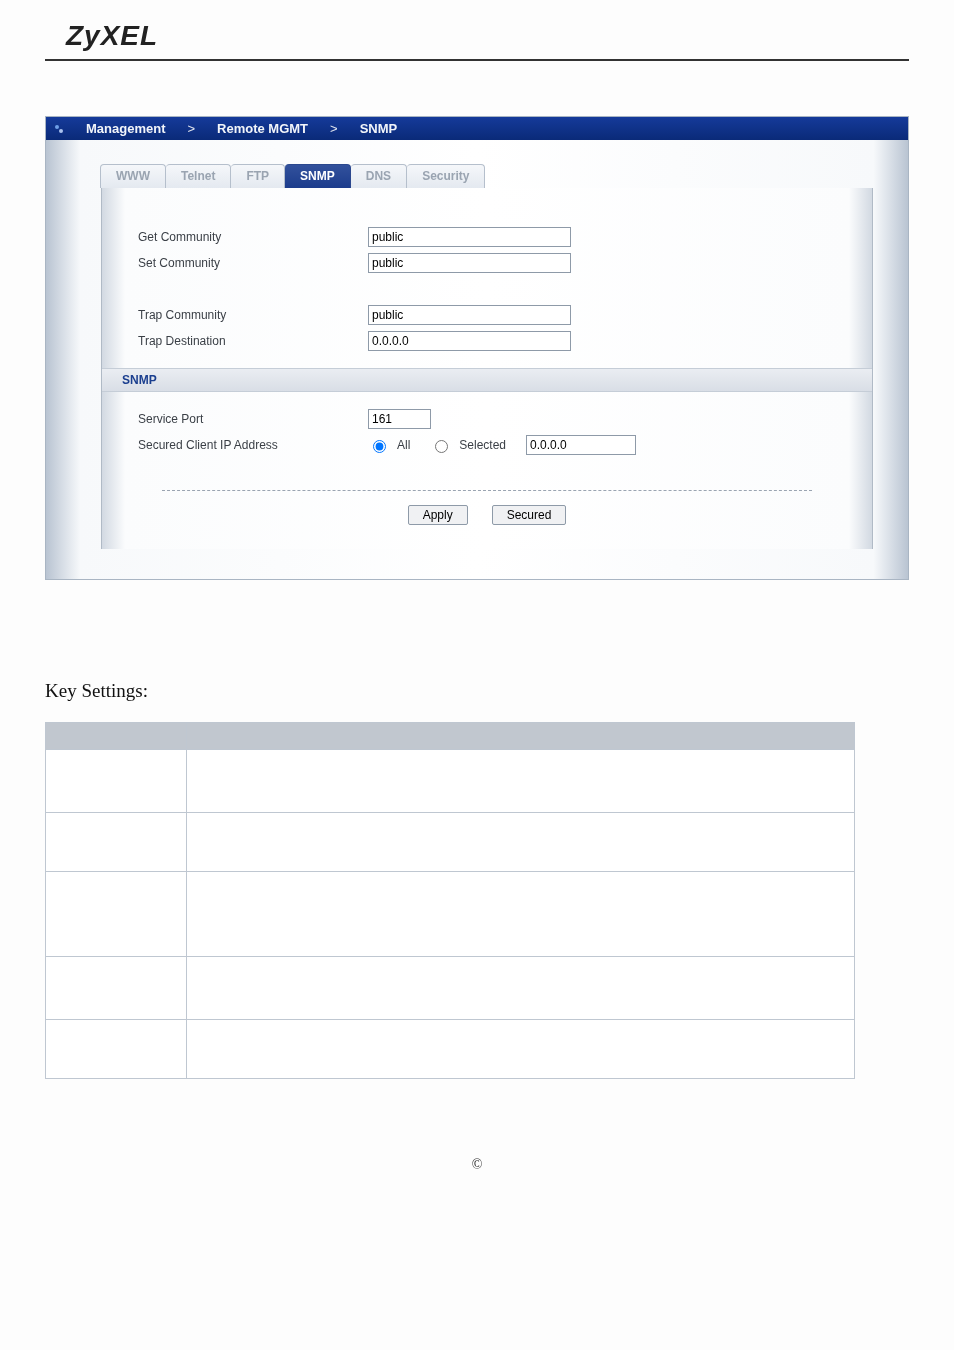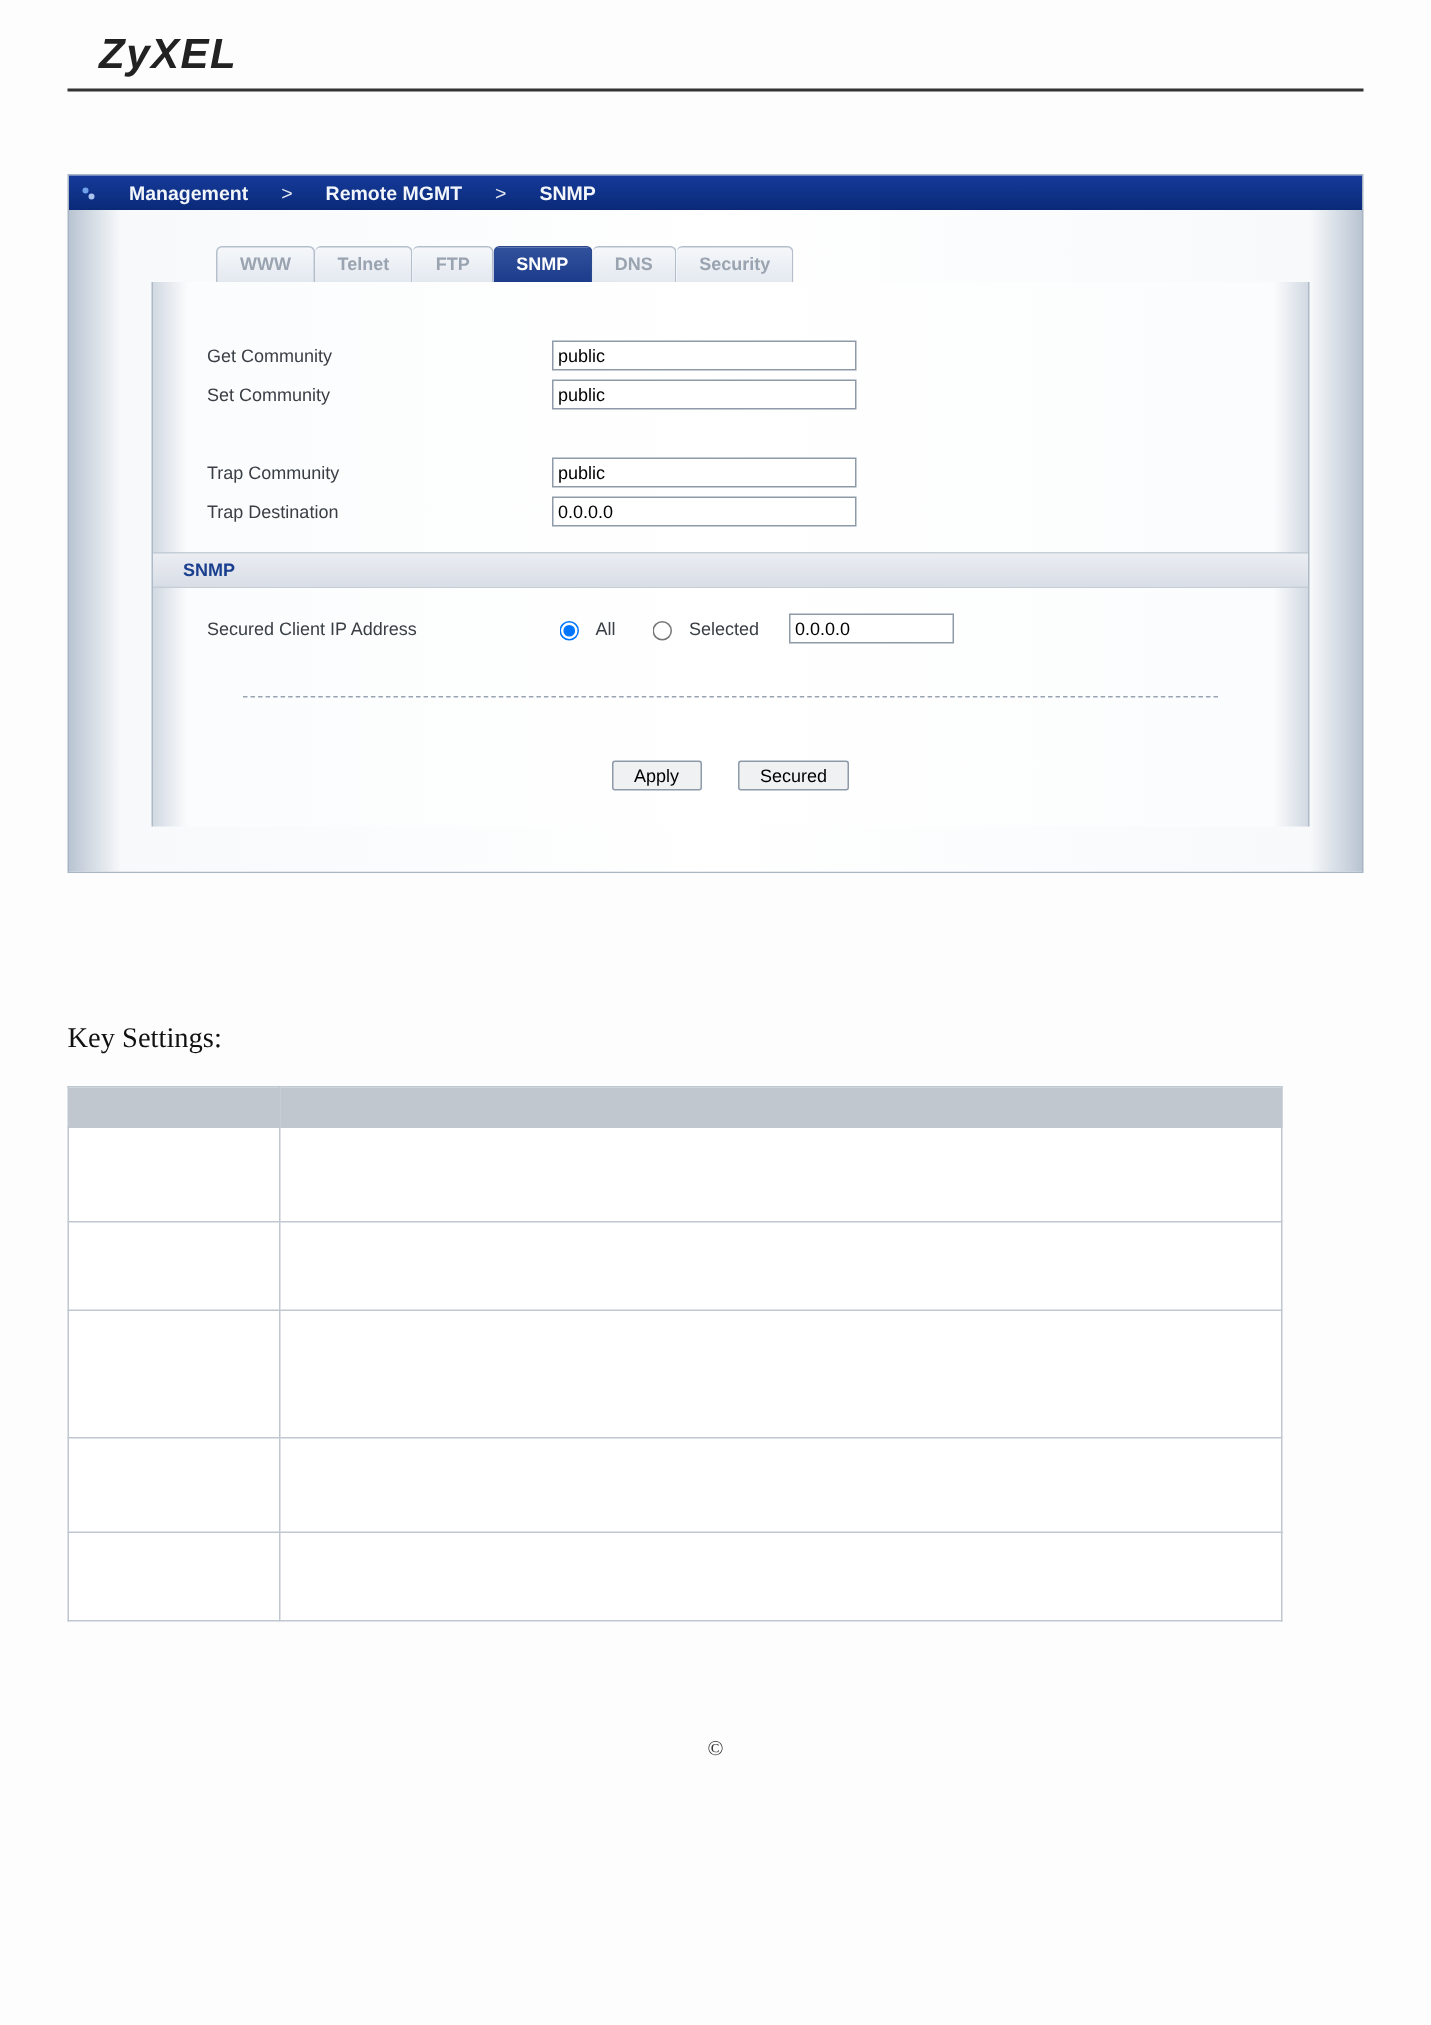--- a/index.html
+++ b/index.html
@@ -44,21 +44,21 @@
       width: 10px;
       height: 10px;
       display: inline-block;
     }
     .crumb-icon svg { display:block; }
     .content-grad {
       background: linear-gradient(to right, #b9c4d2 0%, #f7f9fb 4%, #ffffff 50%, #f7f9fb 96%, #b9c4d2 100%);
       padding: 0 0 30px 0;
     }
     .tabs-row {
-      padding: 24px 0 0 98px;
+      padding: 24px 0 0 54px;
       display: flex;
       align-items: flex-end;
       gap: 0;
     }
     .tab {
       background: linear-gradient(to bottom, #f5f7fa, #e4e9f0);
       color: #9aa4b1;
       font-family: 'Trebuchet MS', Verdana, sans-serif;
       font-weight: bold;
       font-size: 12px;
@@ -145,21 +145,20 @@
       padding: 0 0 24px 0;
     }
     .btn {
       font-family: Arial, sans-serif;
       font-size: 12px;
       padding: 2px 14px;
       background: #f0f1f3;
       border: 1px solid #8e9aa8;
       border-radius: 2px;
       cursor: pointer;
-      margin-top: 28px;
     }
     .key-settings-heading {
       margin: 100px 45px 20px 45px;
       font-family: 'Times New Roman', serif;
       font-size: 19px;
       color: #111;
     }
     .key-table {
       margin: 0 45px;
       border-collapse: collapse;
@@ -238,20 +237,24 @@
         </div>
         <div class="form-row">
           <span class="form-label">Trap  Destination</span>
           <input class="txt-input" type="text" value="0.0.0.0" style="">
         </div>
       </div>
 
       <div class="section-header">SNMP</div>
       <div class="form-section">
         <div class="form-row">
+          <span class="form-label">Service Port</span>
+          <input class="txt-input txt-small" type="text" value="161" style="">
+        </div>
+        <div class="form-row">
           <span class="form-label">Secured Client IP Address</span>
           <div class="radio-row">
             <input type="radio" name="sc" checked="" style="">
             <label>All</label>
             <input type="radio" name="sc" style="">
             <label>Selected</label>
             <input class="txt-input txt-med" type="text" value="0.0.0.0" style="">
           </div>
         </div>
       </div>

